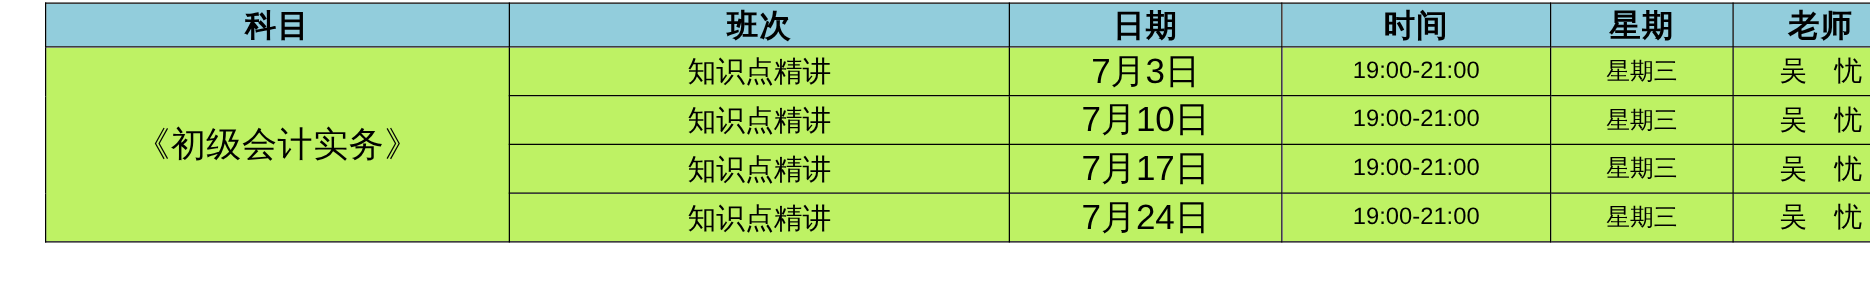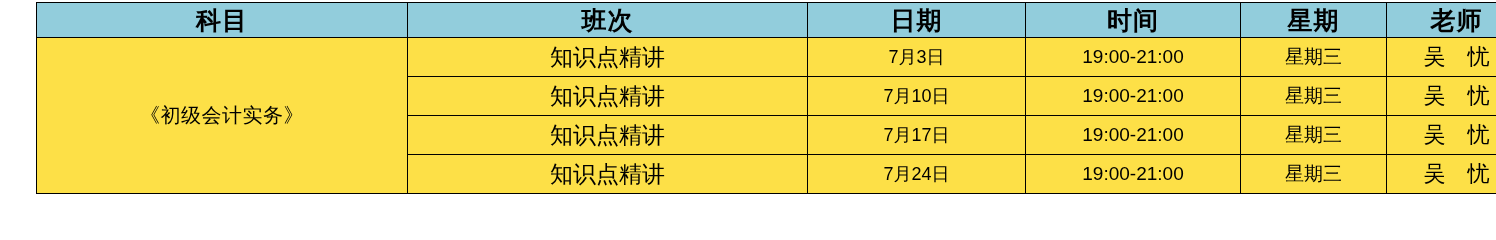--- a/index.html
+++ b/index.html
@@ -36,31 +36,31 @@
     overflow: hidden;
   }
   thead th {
     background: #92cddc;
     height: 34px;
     font-weight: bold;
     font-size: 25px;
     letter-spacing: 1px;
   }
   tbody td {
-    background: #fde047;
+    background: #bef264;
     height: 38px;
     font-weight: normal;
     font-size: 23px;
   }
   td.subject-cell {
-    font-size: 20px;
+    font-size: 28px;
     letter-spacing: 0.5px;
   }
   td.class-cell { font-size: 23px; }
-  td.date-cell { font-size: 18px; }
+  td.date-cell { font-size: 28px; }
   td.time-cell { font-size: 19px; }
   td.weekday-cell { font-size: 19px; }
   td.teacher-cell { font-size: 22px; }
 
   
   col.c-subject  { width: 371px; }
   col.c-class    { width: 400px; }
   col.c-date     { width: 218px; }
   col.c-time     { width: 215px; }
   col.c-weekday  { width: 146px; }

